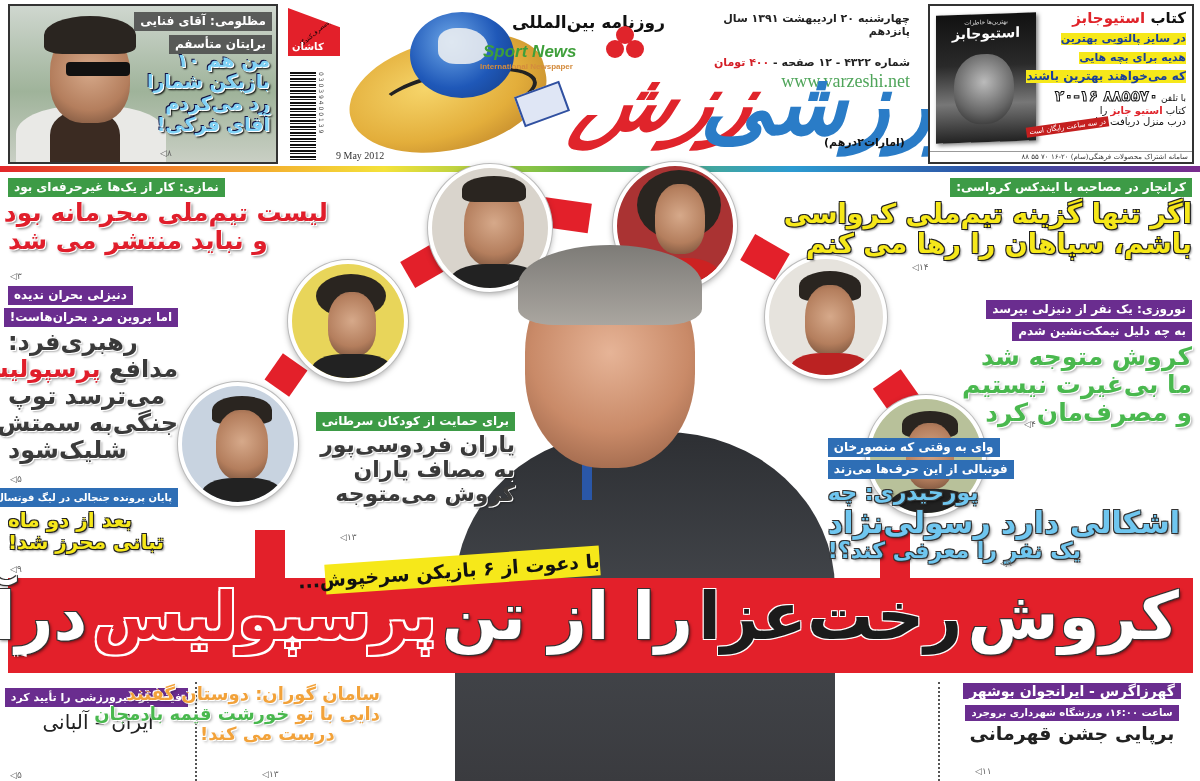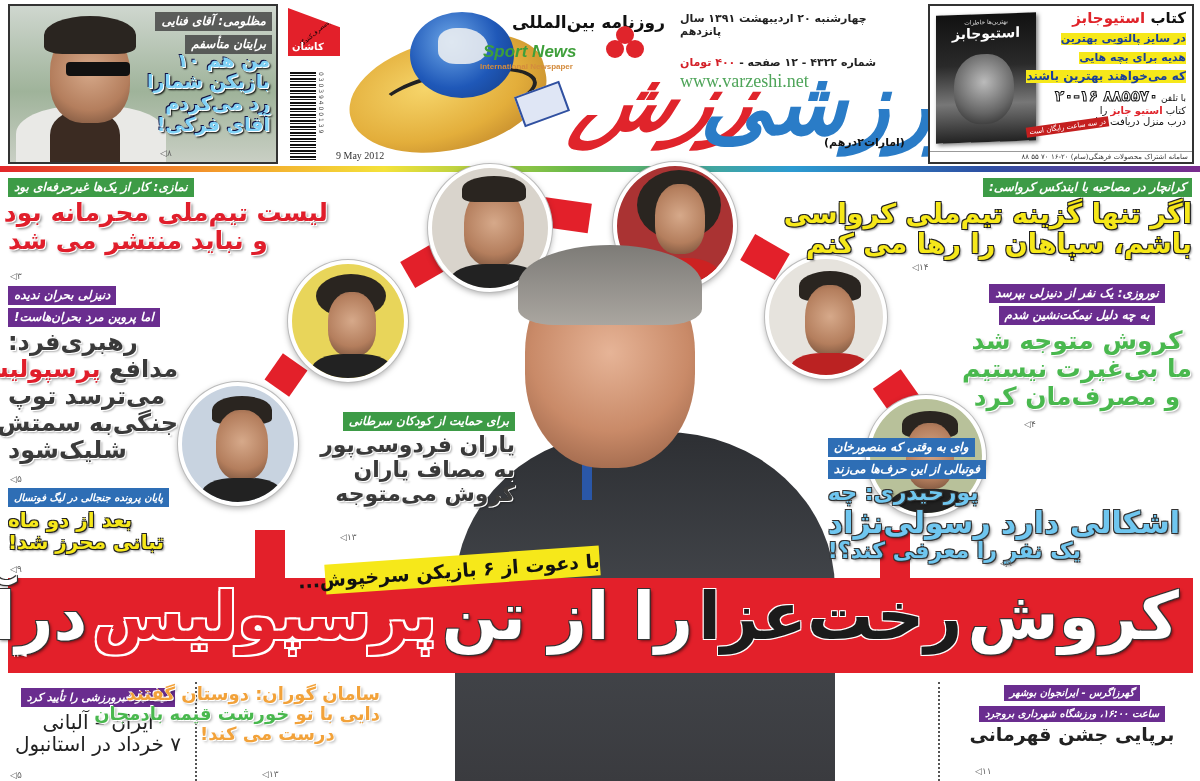--- a/index.html
+++ b/index.html
@@ -14,21 +14,21 @@
 
   .person-photo {
     position: absolute; overflow: hidden;
   }
   .face-blob { position: absolute; border-radius: 45% 45% 40% 40%; background: radial-gradient(circle at 50% 45%, #d6a98a 0%, #b47e5d 60%, #6c4a36 100%); }
   .hair { position: absolute; border-radius: 50% 50% 20% 20%; background: #2a2520; }
   .shirt { position: absolute; border-radius: 40% 40% 0 0; }
 
   .tag {
     display: inline-block; color: #fff; font-weight: bold; font-size: 12px;
-    padding: 1px 6px; line-height: 17px; white-space: nowrap; font-style: italic;
+    padding: 1px 6px; line-height: 17px; white-space: nowrap;
   }
   .tag.green { background: #3d9b46; }
   .tag.purple { background: #6a2d8f; }
   .tag.blue { background: #2e6eb5; }
   .tag.gray { background: rgba(70,70,70,0.85); }
 
   .hl { font-weight: bold; line-height: 1.12; white-space: nowrap; }
   .yellow-hl { color: #f6e81a; text-shadow: 1px 1px 0 #222, -1px -1px 0 #222, 1px -1px 0 #222, -1px 1px 0 #222, 2px 2px 2px rgba(0,0,0,0.4); }
   .red-hl { color: #e01e2b; text-shadow: 1px 1px 0 #fff, -1px -1px 0 #fff, 2px 2px 3px rgba(0,0,0,0.5); }
   .green-hl { color: #49b84e; text-shadow: 1px 1px 0 #fff, -1px -1px 0 #fff, 2px 2px 3px rgba(0,0,0,0.35); }
@@ -102,21 +102,21 @@
   <span class="abs" style="left:512px;top:12px;font-size:17px;font-weight:bold;color:#111;">روزنامه بین‌المللی</span>
   <span class="abs" style="left:483px;top:42px;font-size:17px;font-weight:bold;font-style:italic;color:#3e9f3a;direction:ltr;font-family:'Liberation Sans',sans-serif;">Sport News</span>
   <span class="abs" style="left:480px;top:62px;font-size:8px;font-weight:bold;color:#d48c3e;direction:ltr;font-family:'Liberation Sans',sans-serif;">International Newspaper</span>
 
   <div class="abs" style="left:606px;top:26px;width:40px;height:34px;">
     <div class="abs" style="left:10px;top:0;width:18px;height:18px;border-radius:50%;background:#e0242b;"></div>
     <div class="abs" style="left:0;top:14px;width:18px;height:18px;border-radius:50%;background:#e0242b;"></div>
     <div class="abs" style="left:20px;top:14px;width:18px;height:18px;border-radius:50%;background:#e0242b;"></div>
   </div>
 
-  <div class="abs" style="left:680px;top:12px;width:230px;text-align:left;">
+  <div class="abs" style="left:680px;top:12px;width:230px;text-align:right;">
     <div style="font-size:11px;color:#222;font-weight:bold;">چهارشنبه ۲۰ اردیبهشت ۱۳۹۱ سال پانزدهم</div>
     <div style="font-size:11px;color:#222;font-weight:bold;margin-top:18px;">
       <span>شماره ۴۳۲۲ - ۱۲ صفحه - </span><span style="color:#d42028;">۴۰۰ تومان</span>
     </div>
     <div style="font-size:18px;color:#4fa55a;font-family:'Liberation Serif',serif;direction:ltr;margin-top:2px;">www.varzeshi.net</div>
   </div>
 
   <div class="abs" style="left:400px;top:64px;width:500px;height:100px;">
     <span class="logo-text" style="left:180px;top:-8px;font-size:80px;color:#e0242b;letter-spacing:-6px;transform:skewX(-20deg);">ززش</span>
     <span class="logo-text" style="left:300px;top:-12px;font-size:88px;color:#2a7cc7;">خبرورزشی</span>
@@ -201,21 +201,21 @@
   <div class="abs" style="left:518px;top:245px;width:184px;height:80px;border-radius:50% 50% 20% 20%;background:linear-gradient(180deg,#7d7b77,#aaa6a0);"></div>
 </div>
 
 <div class="abs" style="right:8px;top:176px;text-align:right;">
   <span class="tag green">کرانچار در مصاحبه با ایندکس کرواسی:</span>
   <div class="hl yellow-hl" style="font-size:27px;margin-top:2px;">اگر تنها گزینه تیم‌ملی کرواسی</div>
   <div class="hl yellow-hl" style="font-size:27px;">باشم، سپاهان را رها می کنم</div>
 </div>
 <span class="abs ref" style="left:912px;top:262px;">۱۴◁</span>
 
-<div class="abs" style="right:8px;top:282px;text-align:center;">
+<div class="abs" style="right:8px;top:298px;text-align:right;">
   <div><span class="tag purple">نوروزی: یک نفر از دنیزلی بپرسد</span></div>
   <div style="margin-top:1px;"><span class="tag purple">به چه دلیل نیمکت‌نشین شدم</span></div>
   <div class="hl green-hl" style="font-size:25px;margin-top:2px;">کروش متوجه شد</div>
   <div class="hl green-hl" style="font-size:25px;">ما بی‌غیرت نیستیم</div>
   <div class="hl green-hl" style="font-size:25px;">و مصرف‌مان کرد</div>
 </div>
 <span class="abs ref" style="left:1024px;top:419px;">۴◁</span>
 
 <div class="abs" style="right:20px;top:436px;text-align:left;">
   <div><span class="tag blue">وای به وقتی که منصورخان</span></div>
@@ -274,31 +274,30 @@
 <div class="abs" style="left:325px;top:555px;width:275px;height:30px;background:#f6e81a;transform:rotate(-4deg);text-align:center;">
   <span class="hl" style="font-size:19px;color:#111;line-height:30px;">با دعوت از ۶ بازیکن سرخپوش...</span>
 </div>
 
 <div class="dotted-v" style="left:195px;top:682px;height:99px;"></div>
 <div class="dotted-v" style="left:938px;top:682px;height:99px;"></div>
 
 <div class="abs" style="left:8px;top:686px;width:180px;text-align:center;">
   <span class="tag purple" style="font-size:11px;">فیفاخبر خبرورزشی را تأیید کرد</span>
   <div class="hl dark-hl" style="font-size:20px;margin-top:4px;font-weight:normal;">ایران – آلبانی</div>
-  <div class="hl dark-hl" style="font-size:20px;font-weight:normal;">۷ خرداد در استانبول</div>
 </div>
 <span class="abs ref" style="left:10px;top:770px;">۵◁</span>
 
 <div class="abs" style="left:200px;top:684px;width:180px;text-align:left;">
   <div class="hl orange-hl" style="font-size:18px;">سامان گوران: دوستان گفتند</div>
   <div class="hl" style="font-size:18px;">
     <span class="orange-hl">دایی با تو </span><span class="green-hl">خورشت قیمه بادمجان</span>
   </div>
   <div class="hl orange-hl" style="font-size:18px;">درست می کند!</div>
 </div>
 <span class="abs ref" style="left:262px;top:769px;">۱۳◁</span>
 
 <div class="abs" style="right:8px;top:681px;width:240px;text-align:center;">
-  <div><span class="tag purple" style="font-size:10px;line-height:14px;text-align:center;">گهرزاگرس - ایرانجوان بوشهر</span></div>
+  <div><span class="tag purple" style="font-size:14px;line-height:14px;text-align:center;">گهرزاگرس - ایرانجوان بوشهر</span></div>
   <div style="margin-top:1px;"><span class="tag purple" style="font-size:10px;line-height:14px;">ساعت ۱۶:۰۰، ورزشگاه شهرداری بروجرد</span></div>
   <div class="hl dark-hl" style="font-size:19px;margin-top:2px;">برپایی جشن قهرمانی</div>
 </div>
 <span class="abs ref" style="left:975px;top:766px;">۱۱◁</span>
 
 </body></html>

